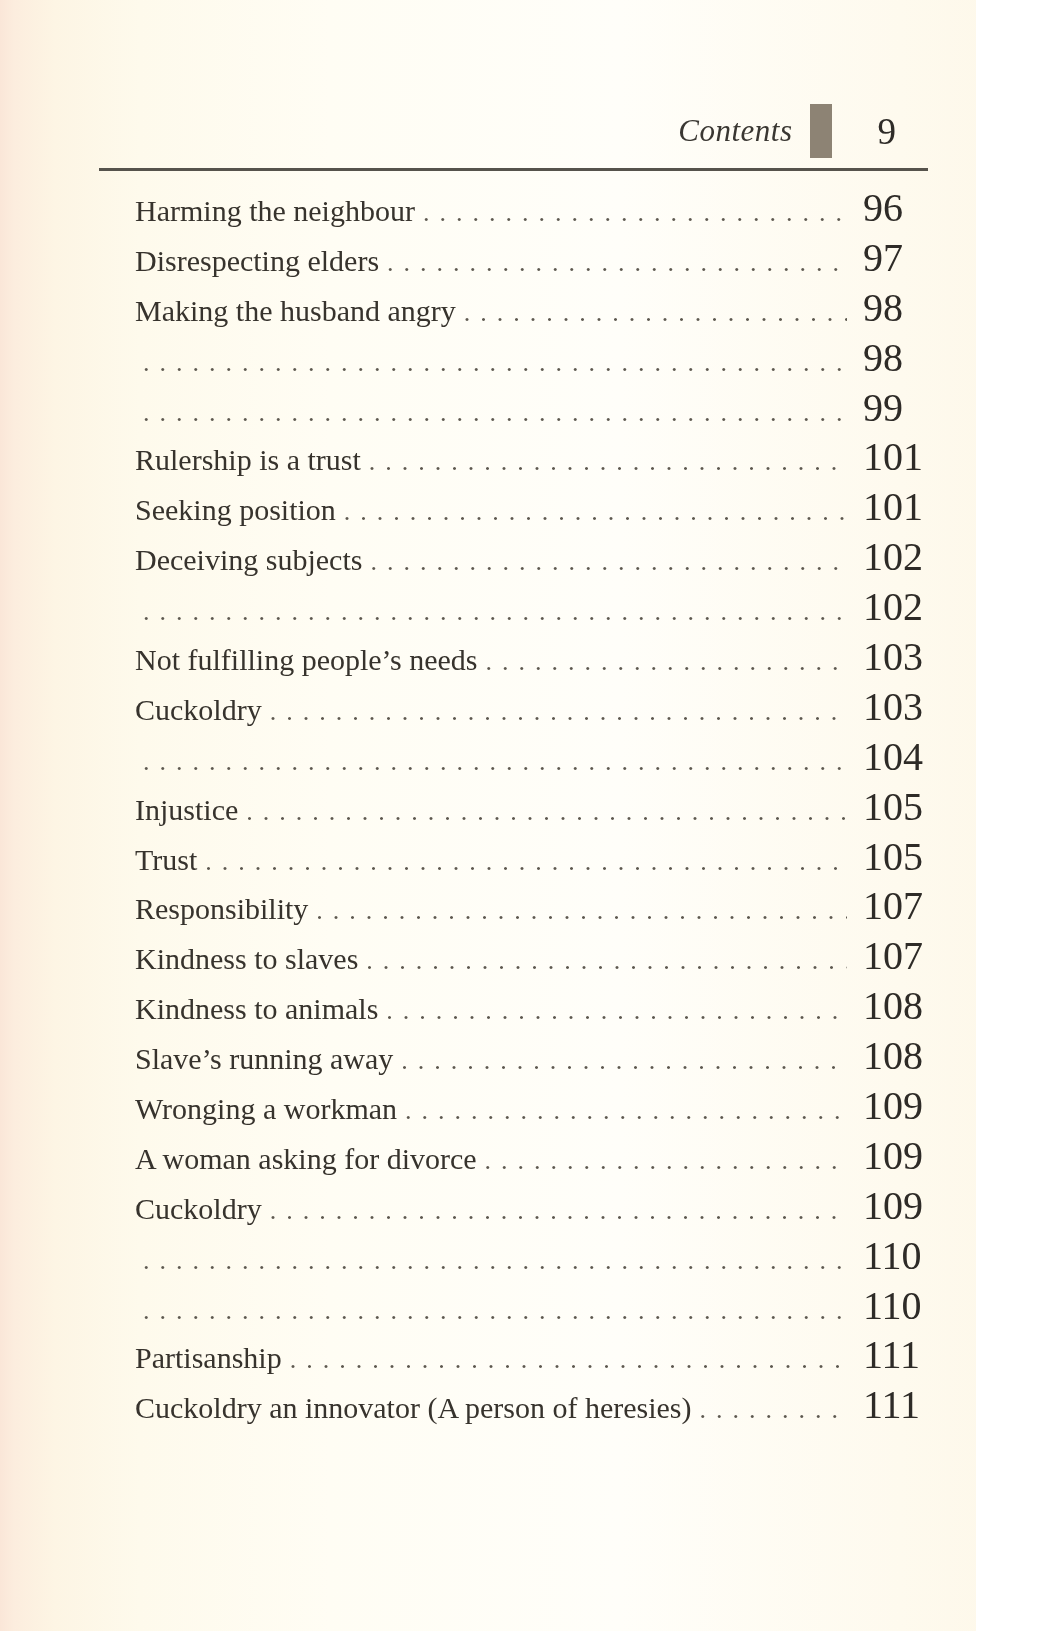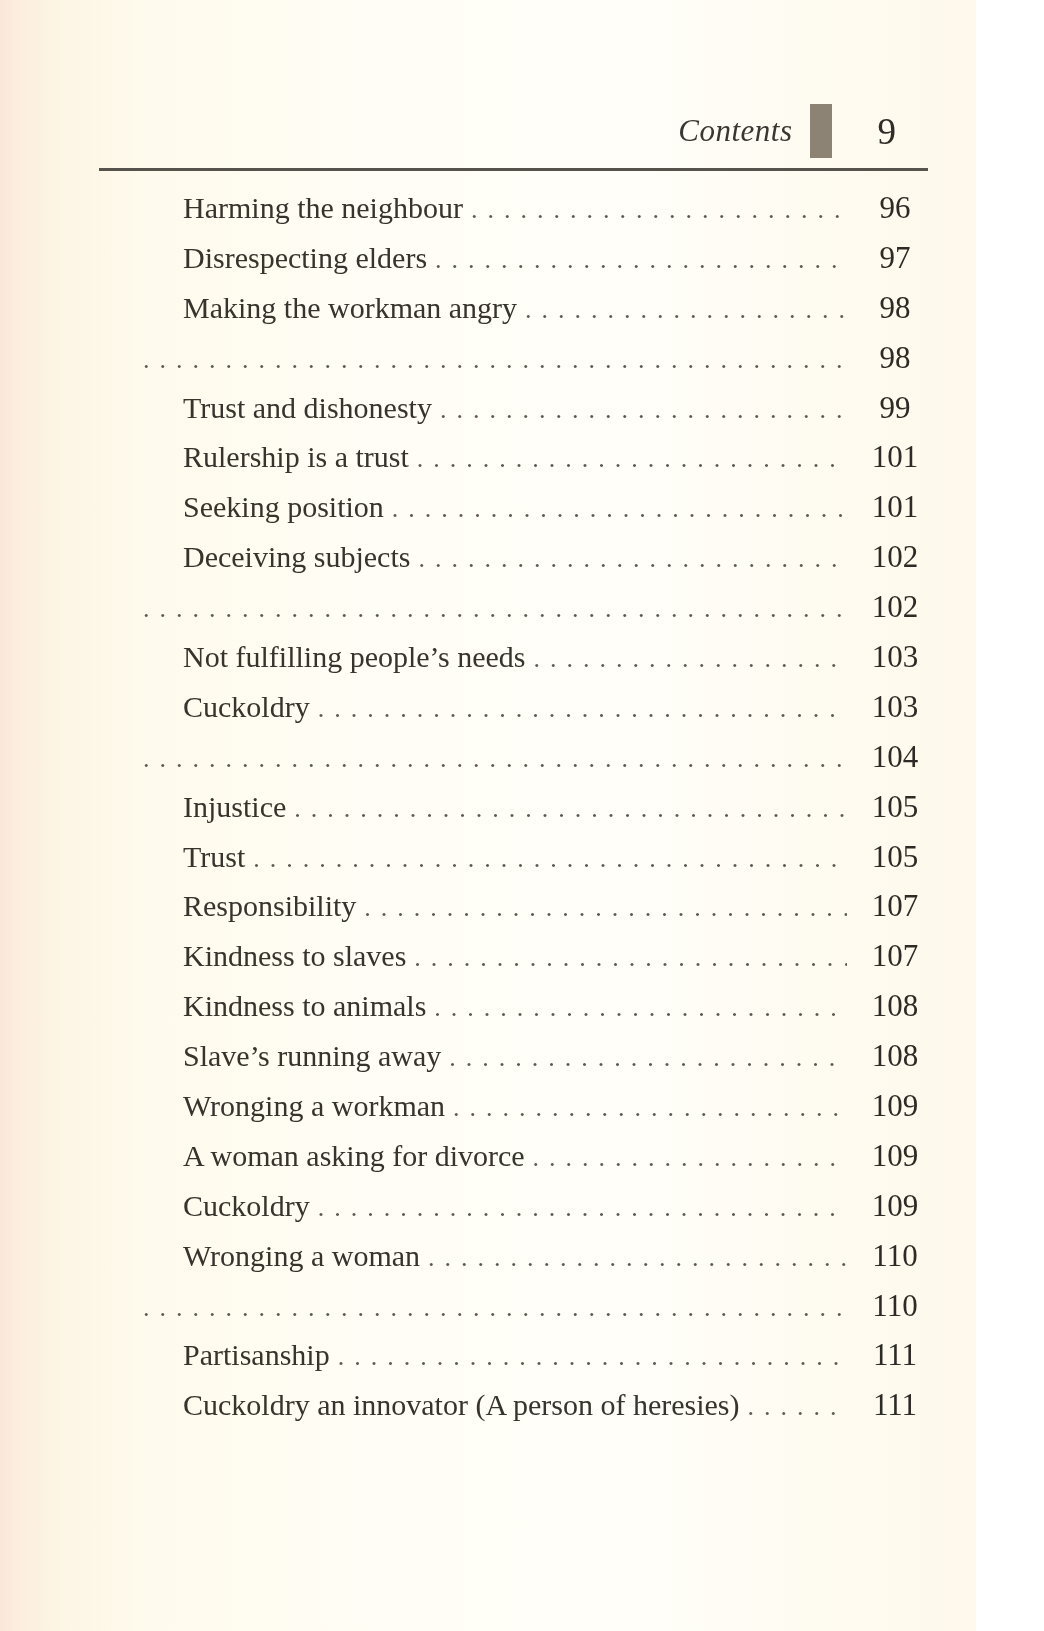--- a/index.html
+++ b/index.html
@@ -63,38 +63,37 @@
   .toc-row {
     display: flex;
     align-items: baseline;
     height: 49.9px;
     line-height: 49.9px;
   }
   .toc-title {
     white-space: nowrap;
     font-size: 30px;
     color: #37332d;
-    margin-left: 48px;
   }
   .toc-leader {
     flex: 1;
     overflow: hidden;
     white-space: nowrap;
     margin: 0 16px 0 8px;
     font-size: 26px;
     color: #5d584f;
   }
   .toc-leader::before {
     content: "..........................................................................................";
     letter-spacing: 10px;
   }
   .toc-page {
     min-width: 64px;
-    text-align: center;
-    font-size: 31px;
+    text-align: left;
+    font-size: 40px;
     color: #2e2b27;
   }
 </style>
 </head>
 <body>
 
 <div class="page">
 
   <div class="header">
     <span class="section-title">Contents</span>
@@ -111,32 +110,31 @@
       <span class="toc-page">96</span>
     </div>
 
     <div class="toc-row">
       <span class="toc-title">Disrespecting elders</span>
       <span class="toc-leader"></span>
       <span class="toc-page">97</span>
     </div>
 
     <div class="toc-row">
-      <span class="toc-title">Making the workman angry</span>
+      <span class="toc-title">Making the husband angry</span>
       <span class="toc-leader"></span>
       <span class="toc-page">98</span>
     </div>
 
     <div class="toc-row">
       <span class="toc-leader"></span>
       <span class="toc-page">98</span>
     </div>
 
     <div class="toc-row">
-      <span class="toc-title">Trust and dishonesty</span>
       <span class="toc-leader"></span>
       <span class="toc-page">99</span>
     </div>
 
     <div class="toc-row">
       <span class="toc-title">Rulership is a trust</span>
       <span class="toc-leader"></span>
       <span class="toc-page">101</span>
     </div>
 
@@ -222,21 +220,20 @@
       <span class="toc-page">109</span>
     </div>
 
     <div class="toc-row">
       <span class="toc-title">Cuckoldry</span>
       <span class="toc-leader"></span>
       <span class="toc-page">109</span>
     </div>
 
     <div class="toc-row">
-      <span class="toc-title">Wronging a woman</span>
       <span class="toc-leader"></span>
       <span class="toc-page">110</span>
     </div>
 
     <div class="toc-row">
       <span class="toc-leader"></span>
       <span class="toc-page">110</span>
     </div>
 
     <div class="toc-row">

